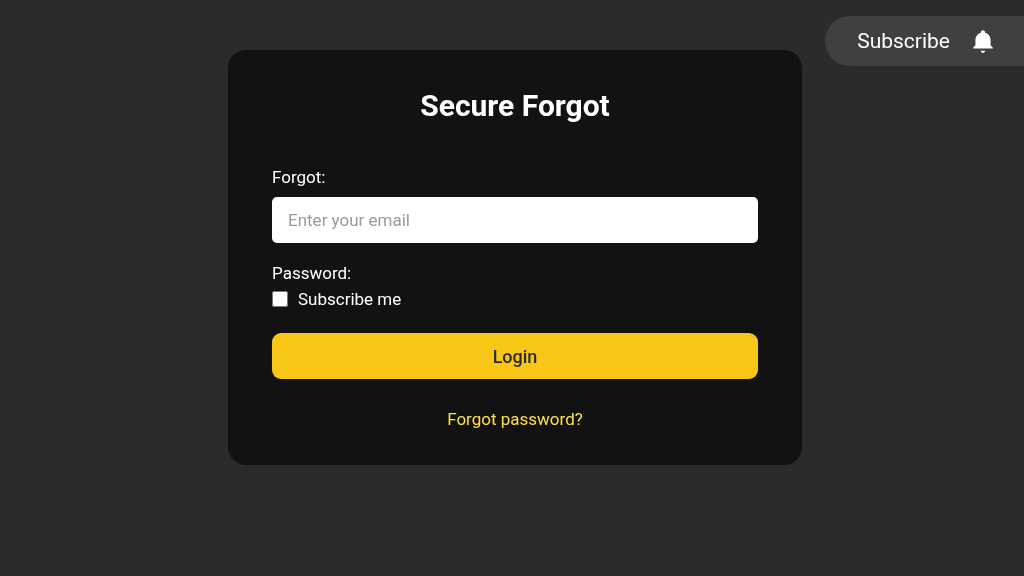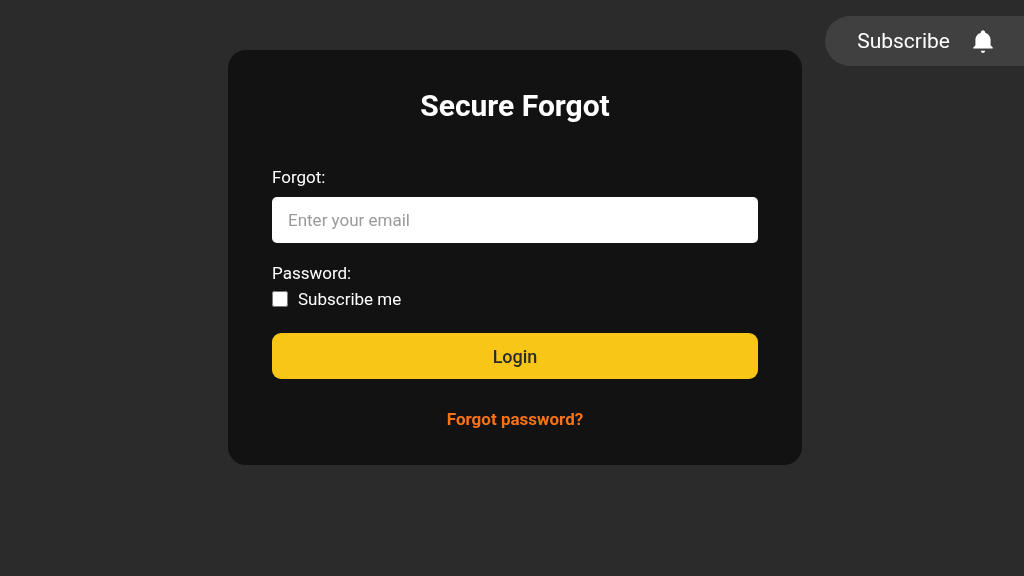--- a/index.html
+++ b/index.html
@@ -100,25 +100,24 @@
       font-size: 18px;
       color: #2b2b2b;
       font-weight: 500;
       cursor: pointer;
       font-family: inherit;
     }
     .forgot-link {
       display: block;
       text-align: center;
       margin-top: 30px;
-      color: #f97316;
+      color: #fde047;
       font-size: 17px;
       text-decoration: none;
       cursor: pointer;
-      font-weight: bold;
     }
   </style>
 </head>
 <body>
 
 <div class="subscribe-pill">
   <span>Subscribe</span>
   <svg viewBox="0 0 24 24">
     <path d="M12 2C10.9 2 10 2.9 10 4v0.3C7.1 5.2 5 7.9 5 11v5l-2 2v1h18v-1l-2-2v-5c0-3.1-2.1-5.8-5-6.7V4c0-1.1-0.9-2-2-2zm-2 19c0 1.1 0.9 2 2 2s2-0.9 2-2h-4z"></path>
   </svg>

